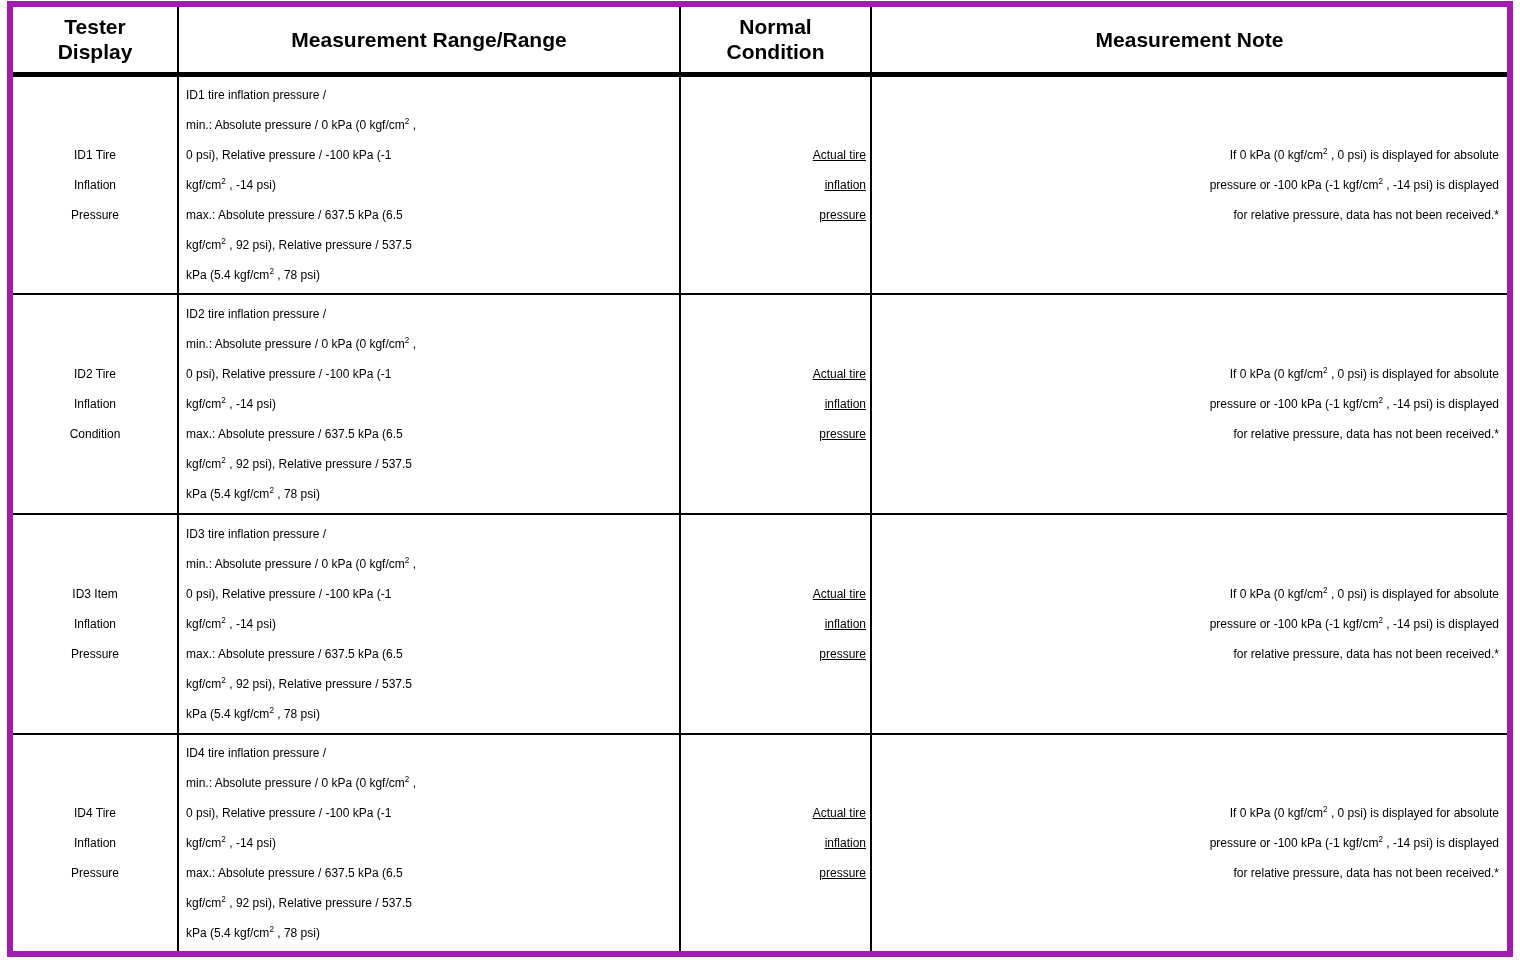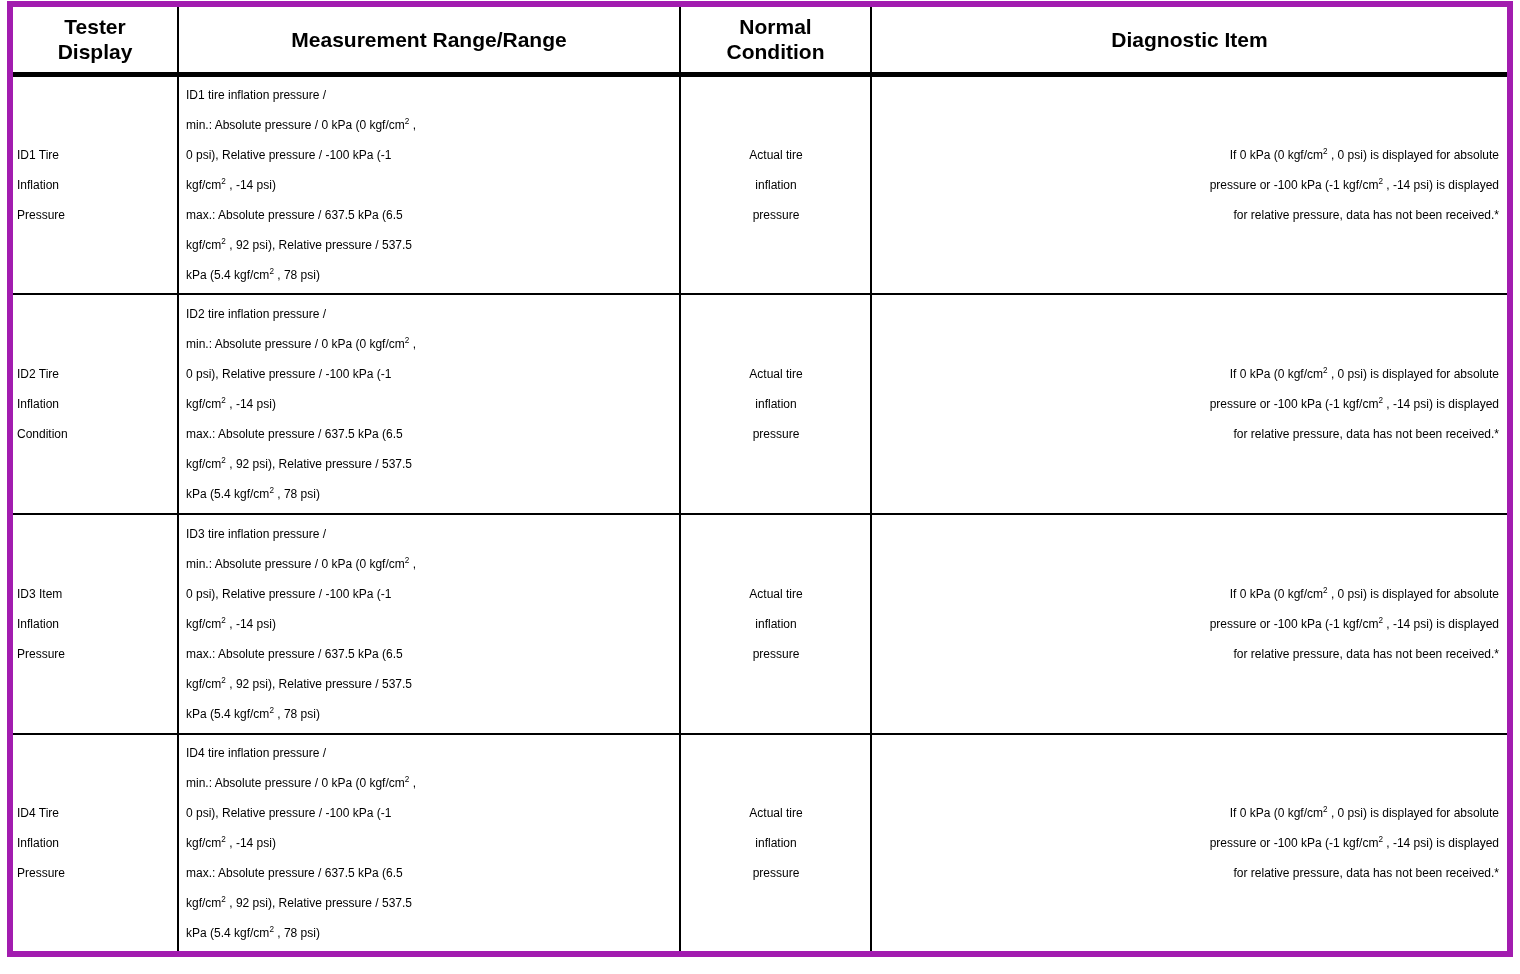--- a/index.html
+++ b/index.html
@@ -37,23 +37,23 @@
     line-height: 25px;
     font-weight: bold;
     text-align: center;
     padding: 2px 4px;
   }
   .diag-table td {
     font-size: 12px;
     line-height: 30px;
     padding: 2px 4px;
   }
-  td.c-tester  { text-align: left; }
+  td.c-tester  { text-align: center; }
   td.c-measure { text-align: left; padding-left: 7px;  padding-right: 4px; }
-  td.c-normal  { text-align: center; padding-left: 5px;  padding-right: 4px; }
+  td.c-normal  { text-align: right; padding-left: 5px;  padding-right: 4px; text-decoration: underline; }
   td.c-note    { text-align: right; padding-left: 7px;  padding-right: 8px; }
   sup { font-size: 68%; line-height: 0; vertical-align: super; }
 </style>
 </head>
 <body>
 
 <div class="page">
   <table class="diag-table">
     <colgroup>
       <col style="width:168px">
@@ -61,21 +61,21 @@
       <col style="width:191px">
       <col style="width:639px">
     </colgroup>
     <thead>
       <tr>
         <th>Tester
 Display</th>
         <th>Measurement Range/Range</th>
         <th>Normal
 Condition</th>
-        <th>Diagnostic Item</th>
+        <th>Measurement Note</th>
       </tr>
     </thead>
     <tbody>
       <tr>
         <td class="c-tester">ID1 Tire
 Inflation
 Pressure</td>
         <td class="c-measure">ID1 tire inflation pressure /
 min.: Absolute pressure / 0 kPa (0 kgf/cm<sup>2</sup> ,
 0 psi), Relative pressure / -100 kPa (-1

